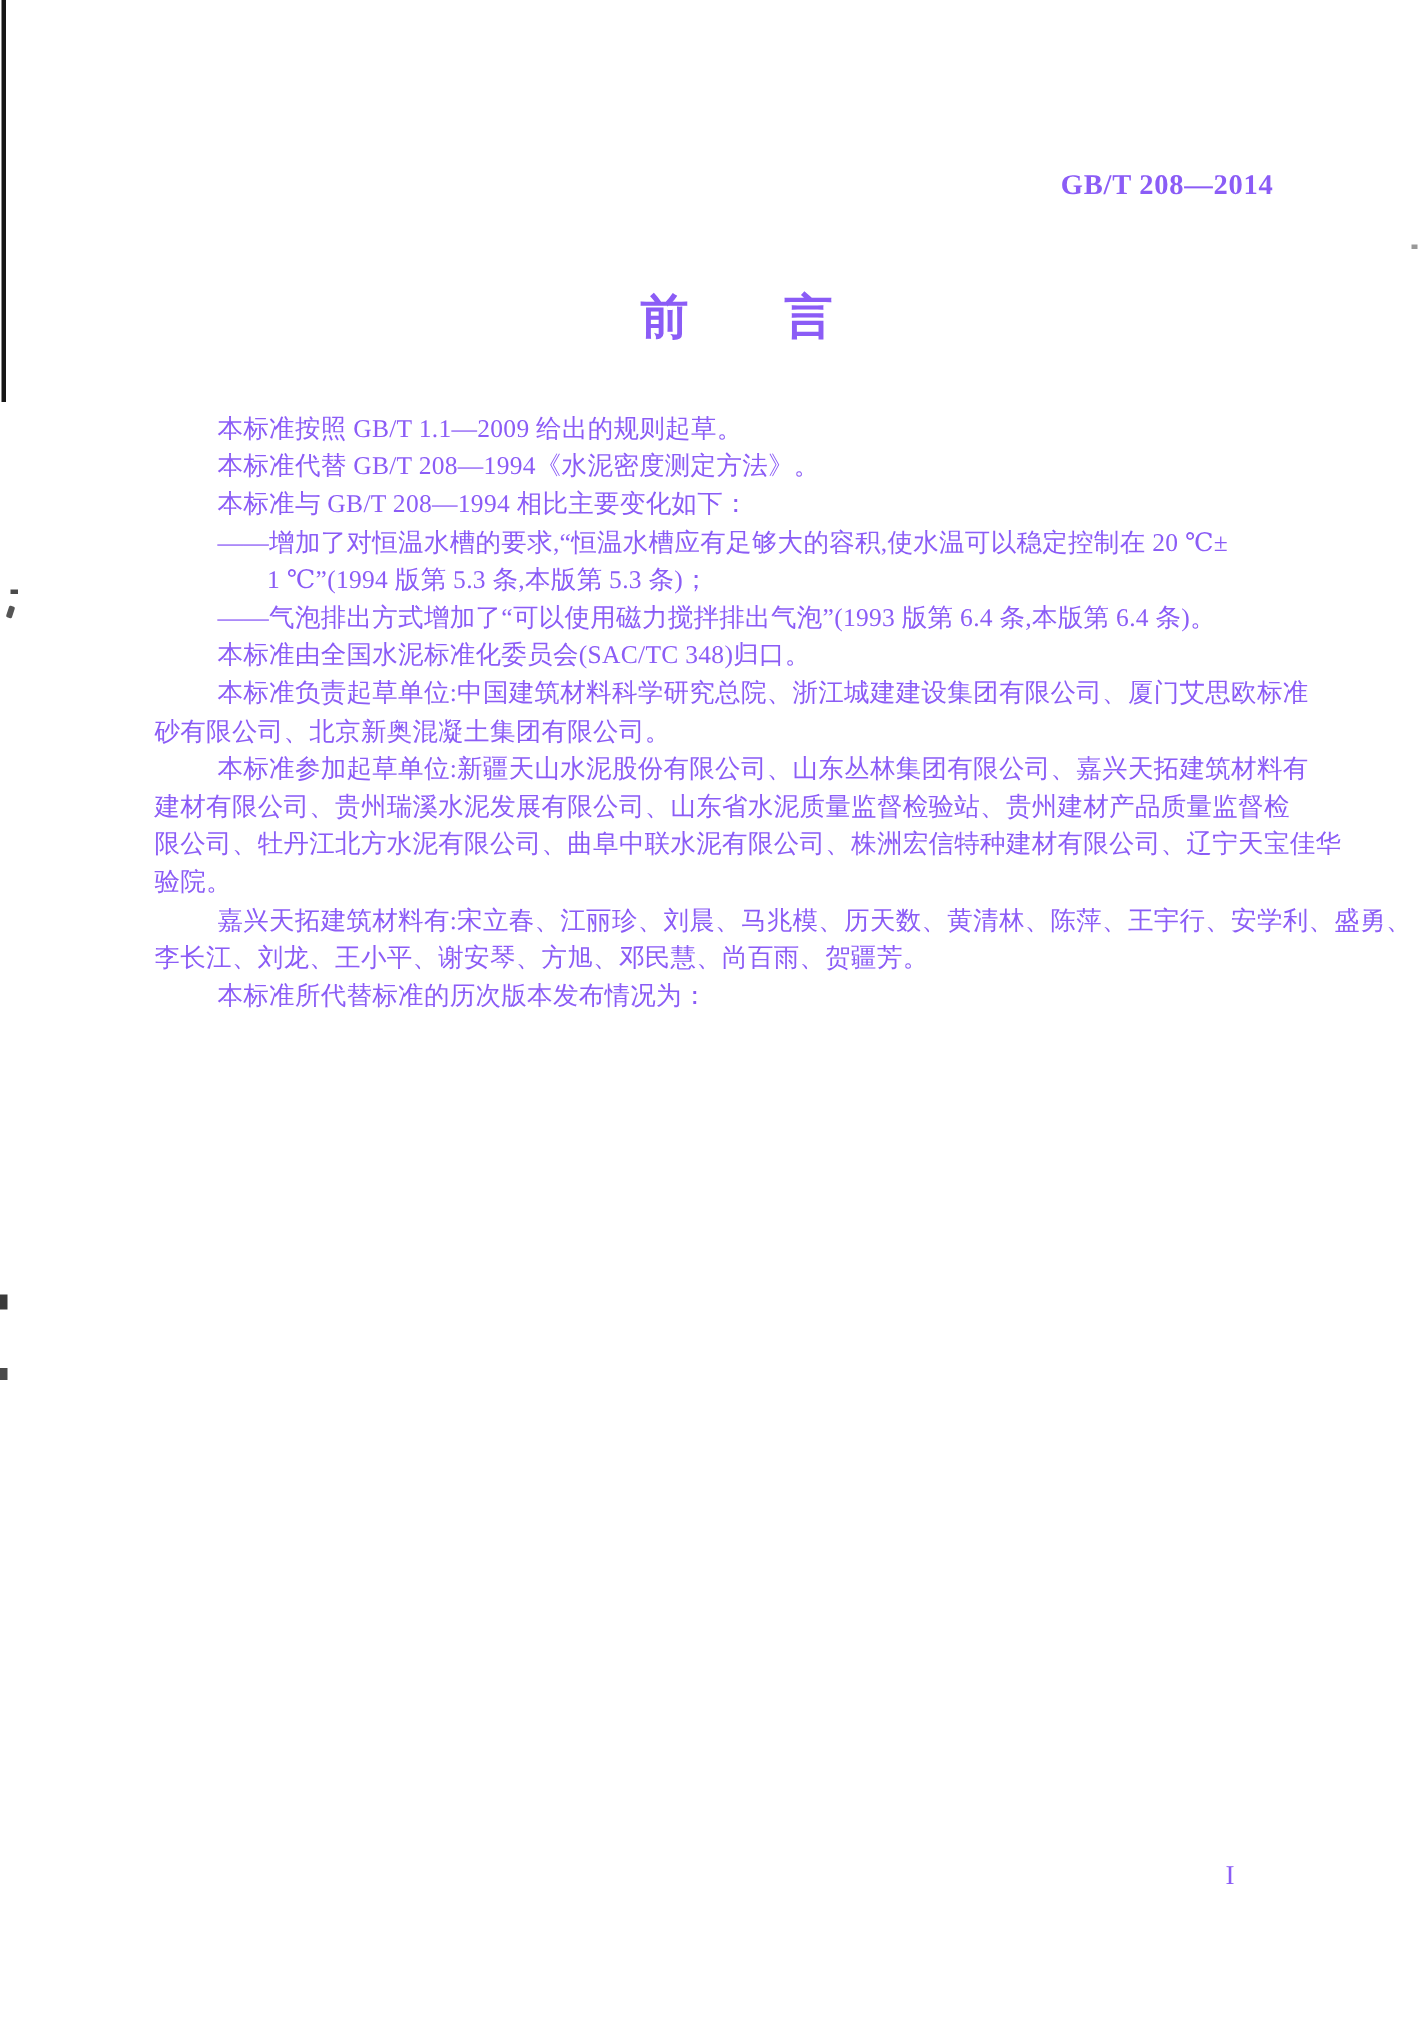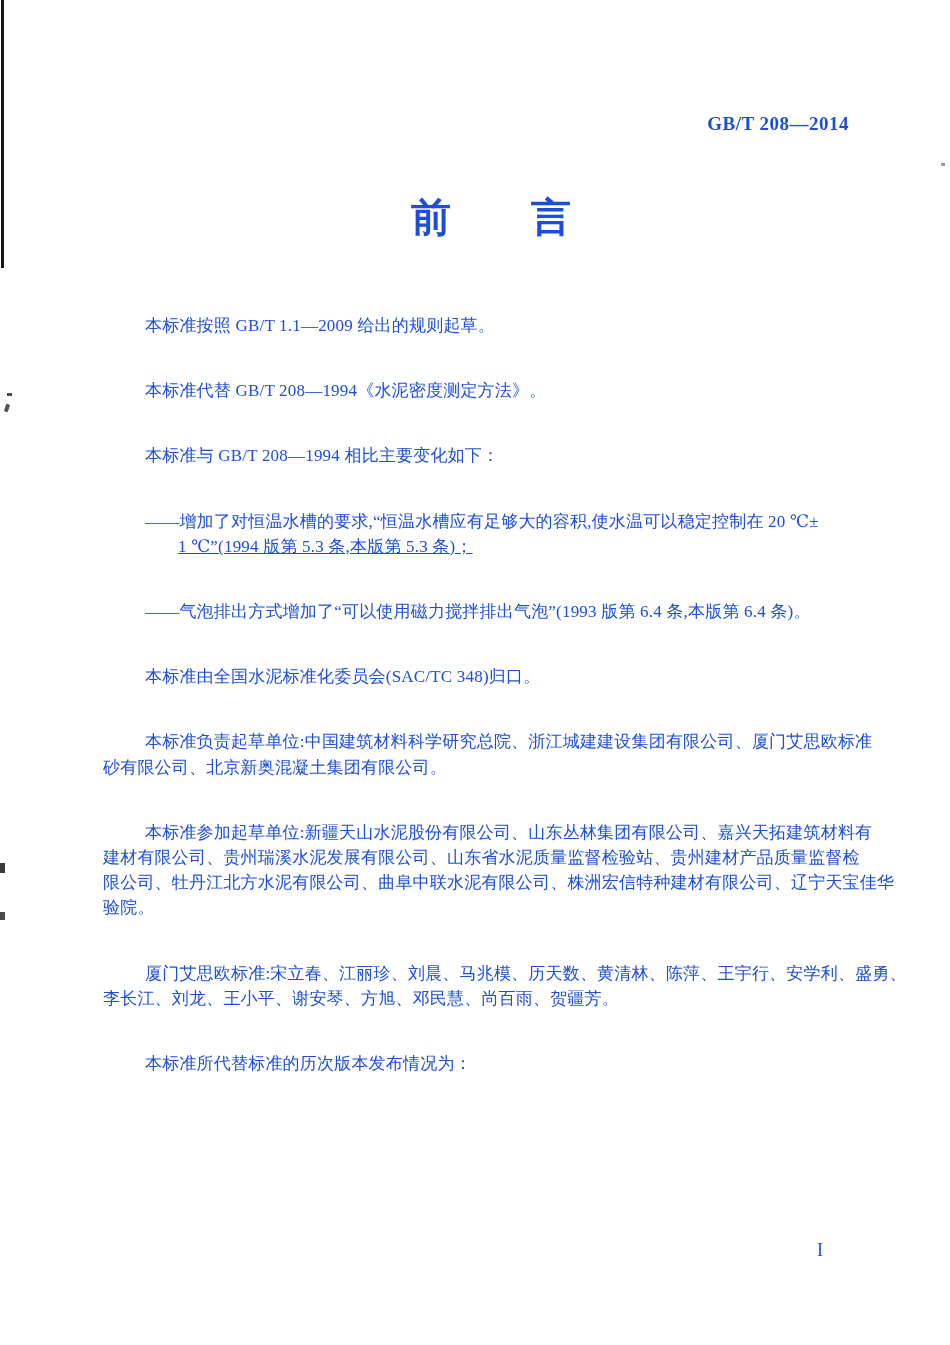--- a/index.html
+++ b/index.html
@@ -7,21 +7,21 @@
     padding: 0;
     background: #ffffff;
   }
   .page {
     position: relative;
     width: 950px;
     height: 1345px;
     background: #ffffff;
     overflow: hidden;
     font-family: "Liberation Serif", "DejaVu Serif", serif;
-    color: #1d4ed8;
+    color: #8b5cf6;
   }
 
   
   .binding-bar {
     position: absolute;
     left: 1px;
     top: 0;
     width: 3px;
     height: 268px;
     background: #161616;
@@ -48,38 +48,38 @@
 
   .doc-title {
     position: absolute;
     top: 190px;
     left: 0;
     width: 100%;
     margin: 0;
     padding-left: 32px; 
     box-sizing: border-box;
     text-align: center;
-    font-size: 40px;
+    font-size: 32px;
     font-weight: bold;
     white-space: pre;
   }
 
   .body-text {
     position: absolute;
     top: 273px;
     left: 103px;
     width: 768px;
     font-size: 17px;
     line-height: 25.2px;
     text-align: justify;
     letter-spacing: 0.2px;
   }
   .body-text .line { white-space: nowrap; }
-  .body-text .line.indent { text-indent: 42px; margin-top: 40px; }
-  .body-text .line.cont   { padding-left: 75px; text-decoration: underline; }
+  .body-text .line.indent { text-indent: 42px; }
+  .body-text .line.cont   { padding-left: 75px; }
   .body-text .line.none   { text-indent: 0; }
 
   .page-number {
     position: absolute;
     left: 817px;
     top: 1240px;
     font-size: 18px;
   }
 </style>
 </head>
@@ -105,20 +105,20 @@
       <div class="line indent">——增加了对恒温水槽的要求,“恒温水槽应有足够大的容积,使水温可以稳定控制在 20 ℃±</div>
       <div class="line cont">1 ℃”(1994 版第 5.3 条,本版第 5.3 条)；</div>
       <div class="line indent">——气泡排出方式增加了“可以使用磁力搅拌排出气泡”(1993 版第 6.4 条,本版第 6.4 条)。</div>
       <div class="line indent">本标准由全国水泥标准化委员会(SAC/TC 348)归口。</div>
       <div class="line indent">本标准负责起草单位:中国建筑材料科学研究总院、浙江城建建设集团有限公司、厦门艾思欧标准</div>
       <div class="line none">砂有限公司、北京新奥混凝土集团有限公司。</div>
       <div class="line indent">本标准参加起草单位:新疆天山水泥股份有限公司、山东丛林集团有限公司、嘉兴天拓建筑材料有</div>
       <div class="line none">建材有限公司、贵州瑞溪水泥发展有限公司、山东省水泥质量监督检验站、贵州建材产品质量监督检</div>
       <div class="line none">限公司、牡丹江北方水泥有限公司、曲阜中联水泥有限公司、株洲宏信特种建材有限公司、辽宁天宝佳华</div>
       <div class="line none">验院。</div>
-      <div class="line indent">厦门艾思欧标准:宋立春、江丽珍、刘晨、马兆模、历天数、黄清林、陈萍、王宇行、安学利、盛勇、</div>
+      <div class="line indent">嘉兴天拓建筑材料有:宋立春、江丽珍、刘晨、马兆模、历天数、黄清林、陈萍、王宇行、安学利、盛勇、</div>
       <div class="line none">李长江、刘龙、王小平、谢安琴、方旭、邓民慧、尚百雨、贺疆芳。</div>
       <div class="line indent">本标准所代替标准的历次版本发布情况为：</div>
     </div>
 
   <div class="page-number">I</div>
 
 </div>
 
 </body></html>

